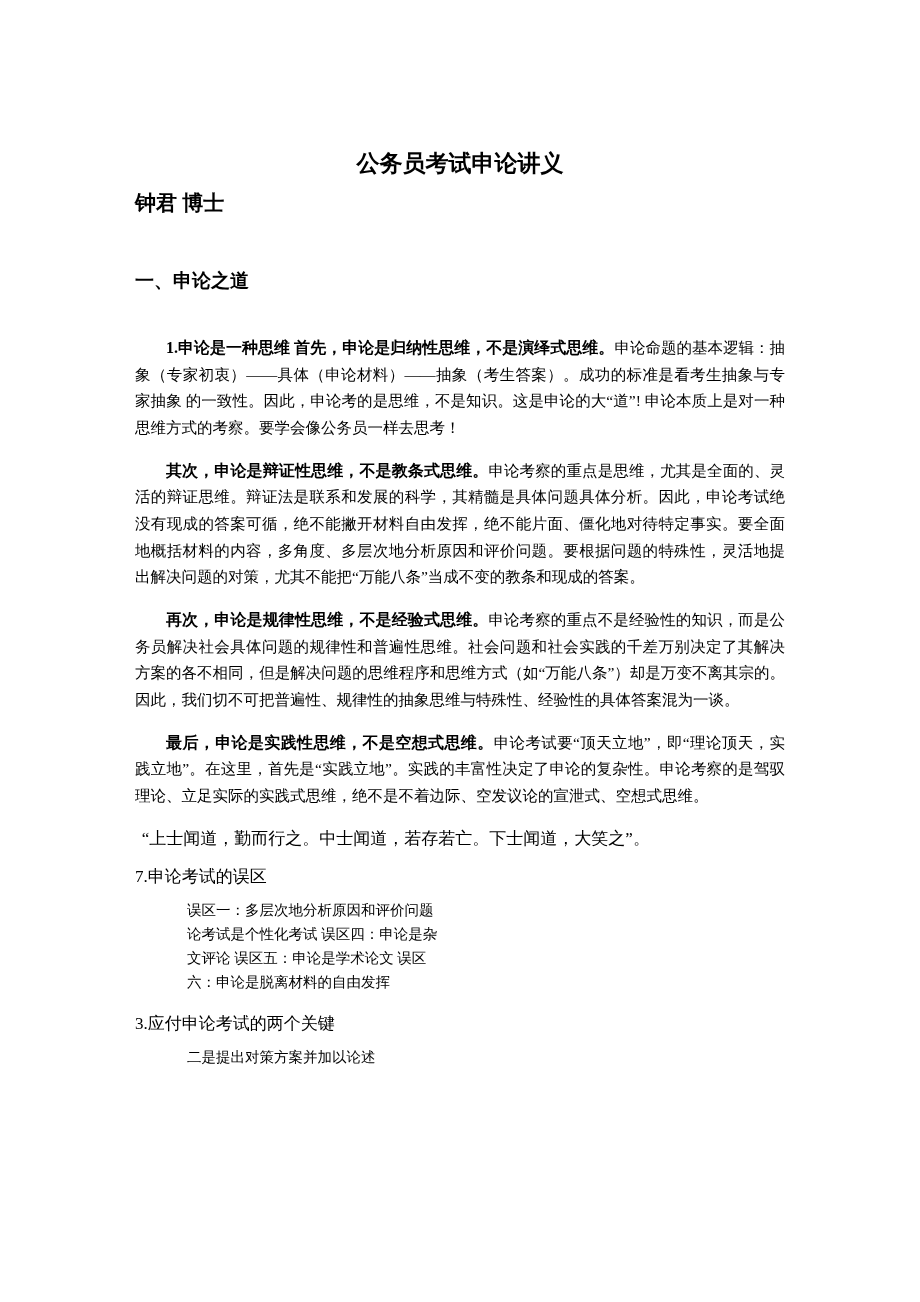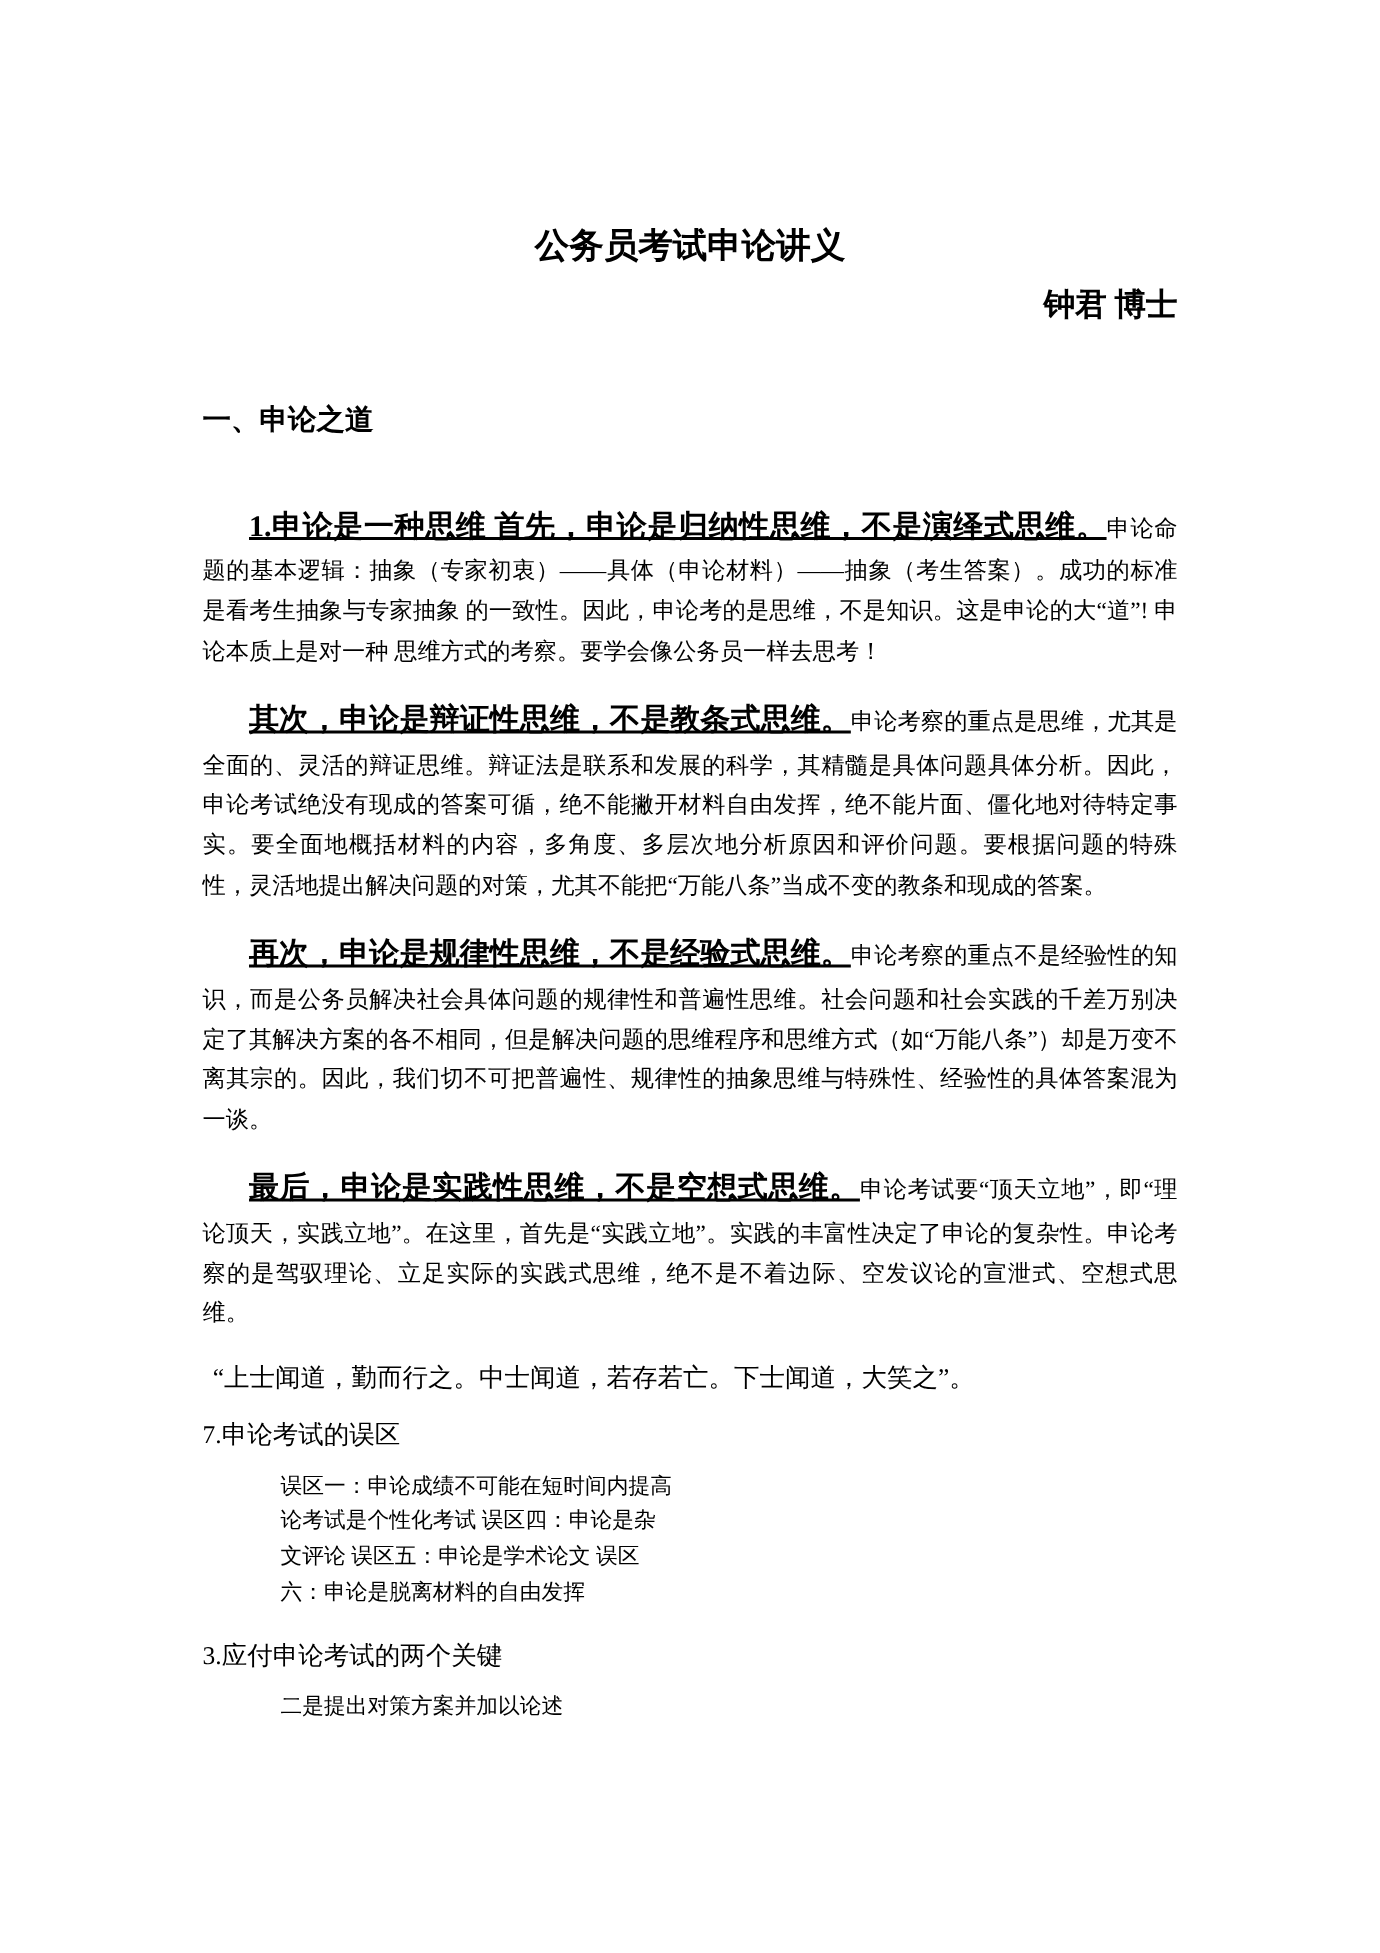--- a/index.html
+++ b/index.html
@@ -21,21 +21,21 @@
     border-radius: 26px;
   }
   .doc-title {
     text-align: center;
     font-size: 23px;
     font-weight: bold;
     line-height: 1.35;
     margin: 0 0 10px 0;
   }
   .doc-author {
-    text-align: right;
+    text-align: left;
     font-size: 21px;
     font-weight: bold;
     line-height: 1.35;
     margin: 0 0 52px 0;
   }
   .section-heading-centered {
     text-align: left;
     font-size: 19px;
     font-weight: bold;
     line-height: 1.3;
@@ -43,22 +43,21 @@
   }
   .body-para {
     font-size: 15.5px;
     line-height: 1.72;
     text-align: justify;
     text-indent: 2em;
     margin: 0 0 15px 0;
   }
   .body-para .lead {
     font-weight: bold;
-    font-size: 20px;
-    text-decoration: underline;
+    font-size: 16px;
   }
   .quote-line {
     font-size: 17px;
     line-height: 1.6;
     text-indent: 0.4em;
     margin: 4px 0 12px 0;
   }
   .sub-heading {
     font-size: 17px;
     line-height: 1.5;
@@ -98,21 +97,21 @@
 
   <p class="body-para">
     <span class="lead">最后，申论是实践性思维，不是空想式思维。</span><span>申论考试要“顶天立地”，即“理论顶天，实践立地”。在这里，首先是“实践立地”。实践的丰富性决定了申论的复杂性。申论考察的是驾驭理论、立足实际的实践式思维，绝不是不着边际、空发议论的宣泄式、空想式思维。</span>
   </p>
 
   <p class="quote-line">“上士闻道，勤而行之。中士闻道，若存若亡。下士闻道，大笑之”。</p>
 
   <p class="sub-heading">7.申论考试的误区</p>
 
   <div class="sub-block">
-    <span class="sub-line">误区一：申论成绩不可能在短时间内提高</span>
+    <span class="sub-line">误区一：多层次地分析原因和评价问题</span>
     <span class="sub-line">论考试是个性化考试 误区四：申论是杂</span>
     <span class="sub-line">文评论 误区五：申论是学术论文 误区</span>
     <span class="sub-line">六：申论是脱离材料的自由发挥</span>
   </div>
 
   <p class="sub-heading">3.应付申论考试的两个关键</p>
 
   <div class="sub-block">
     <span class="sub-line">二是提出对策方案并加以论述</span>
   </div>

